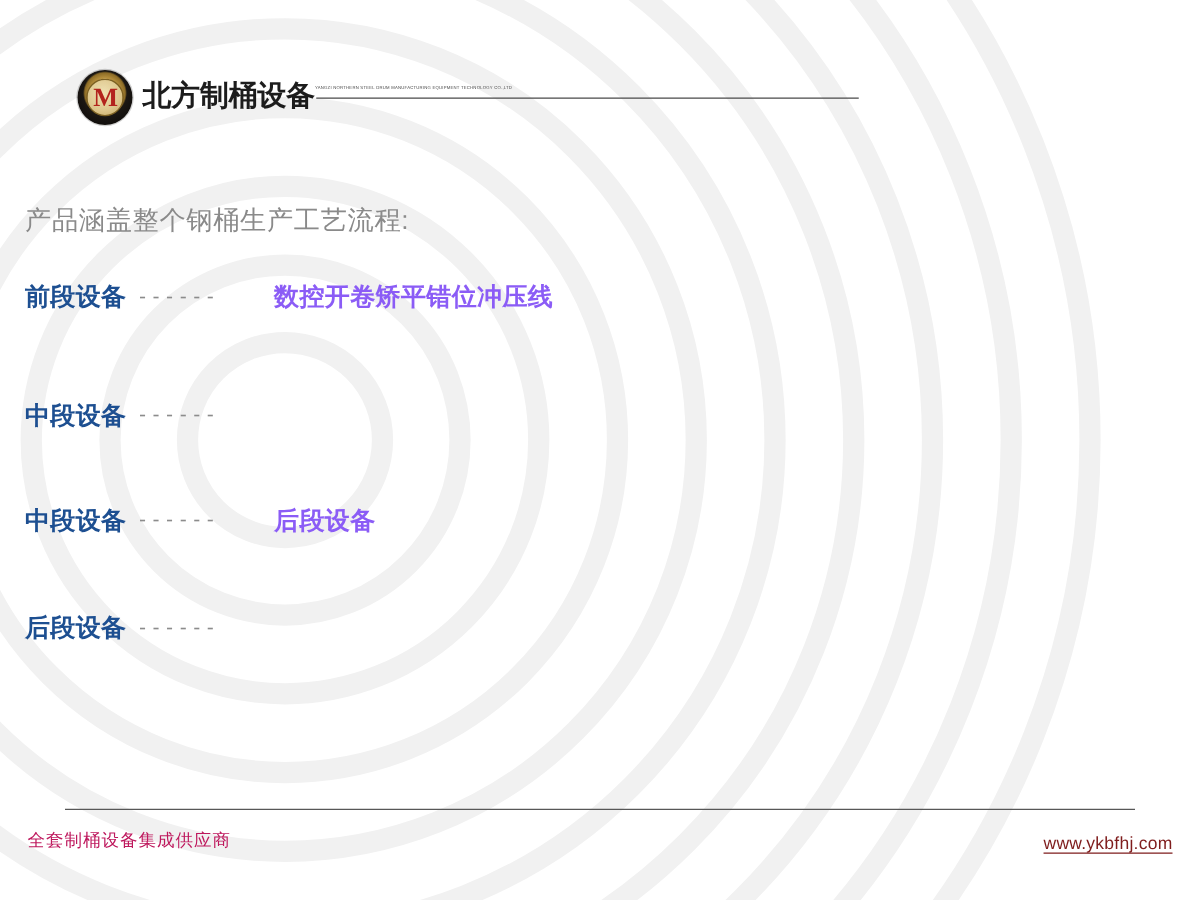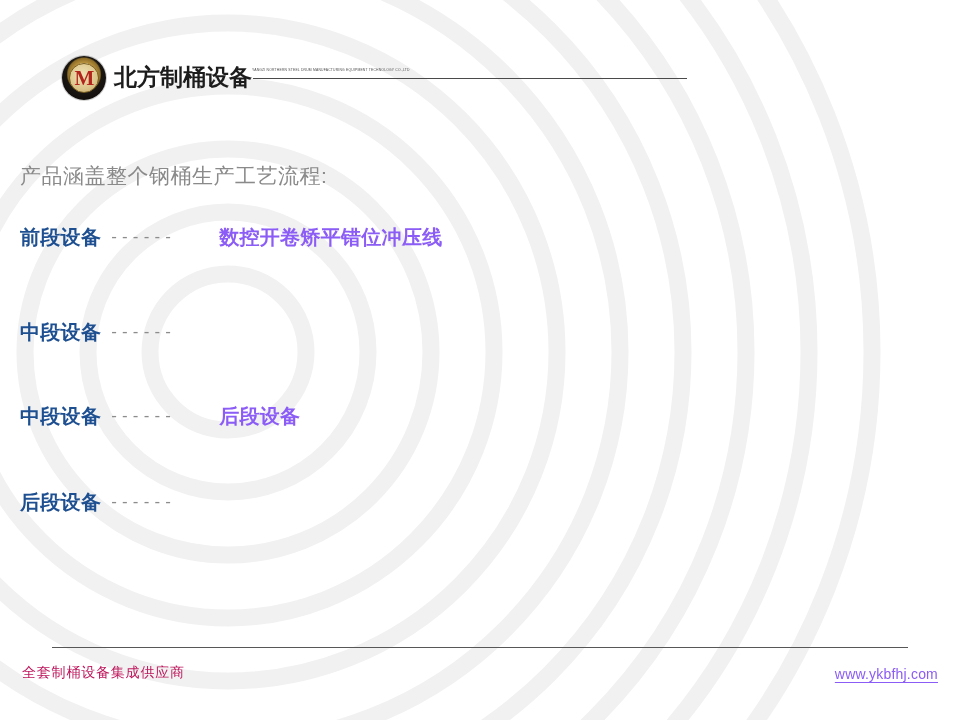--- a/index.html
+++ b/index.html
@@ -209,21 +209,21 @@
     font-size:14px;
     color:#be185d;
     letter-spacing:.8px;
     z-index:2;
     white-space:nowrap;
   }
   #footer-url {
     position:absolute;
     right:22px; bottom:38px;
     font-size:14px;
-    color:#8b5cf6;
+    color:#7f1d1d;
     letter-spacing:.2px;
     text-decoration:underline;
     text-underline-offset:3px;
     z-index:2;
     white-space:nowrap;
   }
 </style>
 </head>
 <body>
 

